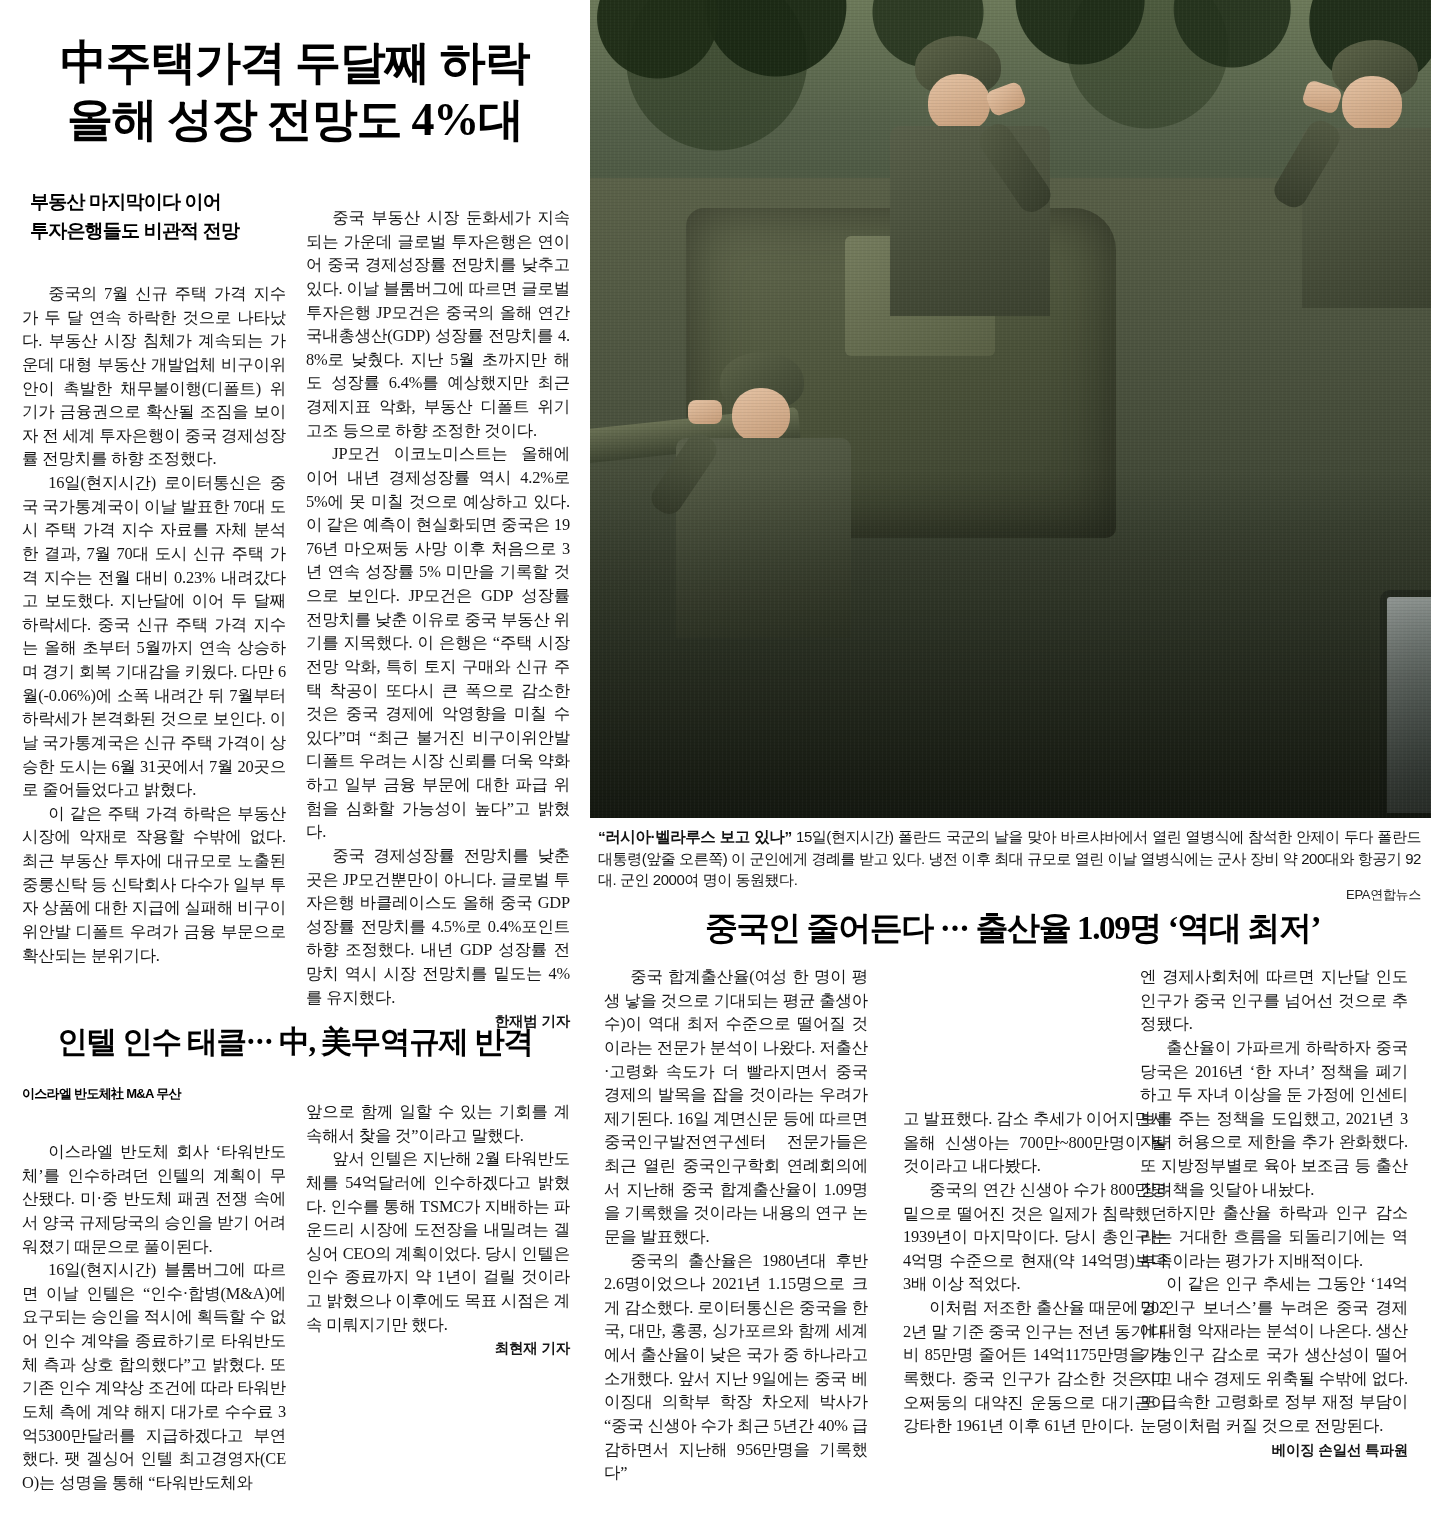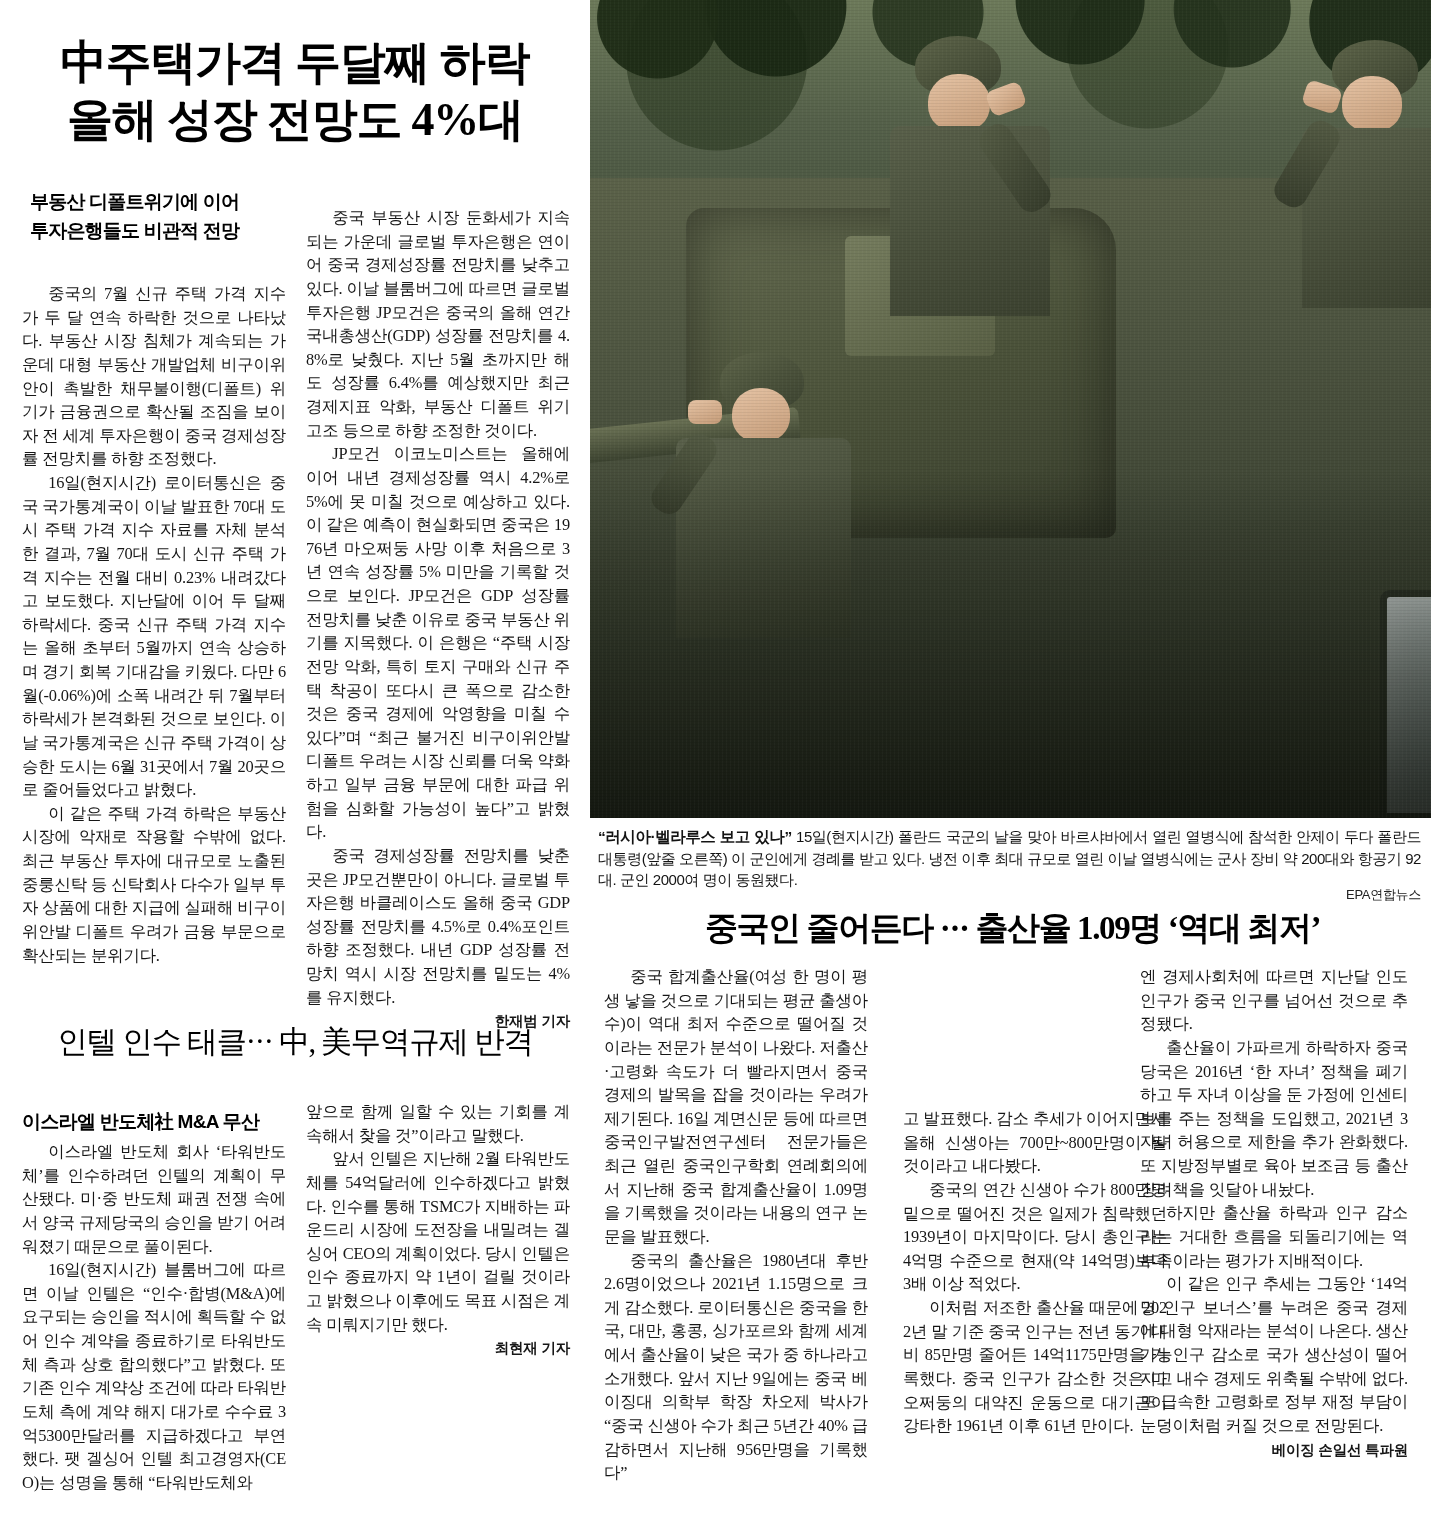--- a/index.html
+++ b/index.html
@@ -126,27 +126,27 @@
     position:absolute;left:590px;top:906px;width:845px;
     text-align:center;
     font-weight:700;font-size:33px;letter-spacing:-1.4px;
     color:#000;white-space:nowrap;
   }
 
   
   #headline-3{
     position:absolute;left:22px;top:1022px;width:546px;
     text-align:center;
-    font-weight:400;font-size:30.5px;letter-spacing:-1.2px;color:#000;
+    font-weight:700;font-size:30.5px;letter-spacing:-1.2px;color:#000;
     white-space:nowrap;
   }
   #deck-3{
-    position:absolute;left:22px;top:1109px;width:264px;
-    font-family:"Liberation Sans","DejaVu Sans",sans-serif;
-    font-weight:700;font-size:19px;letter-spacing:-0.7px;color:#000;
+    position:absolute;left:22px;top:1085px;width:264px;
+    font-family:"Liberation Sans","DejaVu Sans",sans-serif;
+    font-weight:700;font-size:13px;letter-spacing:-0.7px;color:#000;
   }
   #deck-2{
     position:absolute;left:872px;top:997px;width:264px;
     font-family:"Liberation Sans","DejaVu Sans",sans-serif;
     font-weight:700;font-size:18.5px;line-height:1.62;letter-spacing:-0.75px;color:#000;
   }
 
   
   #b-col-1{position:absolute;left:22px;top:1140px;width:264px;}
   #b-col-2{position:absolute;left:306px;top:1100px;width:264px;}
@@ -158,21 +158,21 @@
 <body>
 
 <div class="page">
 
   <div id="top-left-article">
     <div class="main-headline">
       <div>中주택가격 두달째 하락</div>
       <div>올해 성장 전망도 4%대</div>
     </div>
     <div class="sub-deck">
-      <div>부동산 디폴트위기에 이어</div>
+      <div>부동산 마지막이다 이어</div>
       <div>투자은행들도 비관적 전망</div>
     </div>
   </div>
 
   <div id="tl-col-1" class="body-col">
     <p>중국의 7월 신규 주택 가격 지수가 두 달 연속 하락한 것으로 나타났다. 부동산 시장 침체가 계속되는 가운데 대형 부동산 개발업체 비구이위안이 촉발한 채무불이행(디폴트) 위기가 금융권으로 확산될 조짐을 보이자 전 세계 투자은행이 중국 경제성장률 전망치를 하향 조정했다.</p>
     <p>16일(현지시간) 로이터통신은 중국 국가통계국이 이날 발표한 70대 도시 주택 가격 지수 자료를 자체 분석한 결과, 7월 70대 도시 신규 주택 가격 지수는 전월 대비 0.23% 내려갔다고 보도했다. 지난달에 이어 두 달째 하락세다. 중국 신규 주택 가격 지수는 올해 초부터 5월까지 연속 상승하며 경기 회복 기대감을 키웠다. 다만 6월(-0.06%)에 소폭 내려간 뒤 7월부터 하락세가 본격화된 것으로 보인다. 이날 국가통계국은 신규 주택 가격이 상승한 도시는 6월 31곳에서 7월 20곳으로 줄어들었다고 밝혔다.</p>
     <p>이 같은 주택 가격 하락은 부동산 시장에 악재로 작용할 수밖에 없다. 최근 부동산 투자에 대규모로 노출된 중룽신탁 등 신탁회사 다수가 일부 투자 상품에 대한 지급에 실패해 비구이위안발 디폴트 우려가 금융 부문으로 확산되는 분위기다.</p>
   </div>
 

